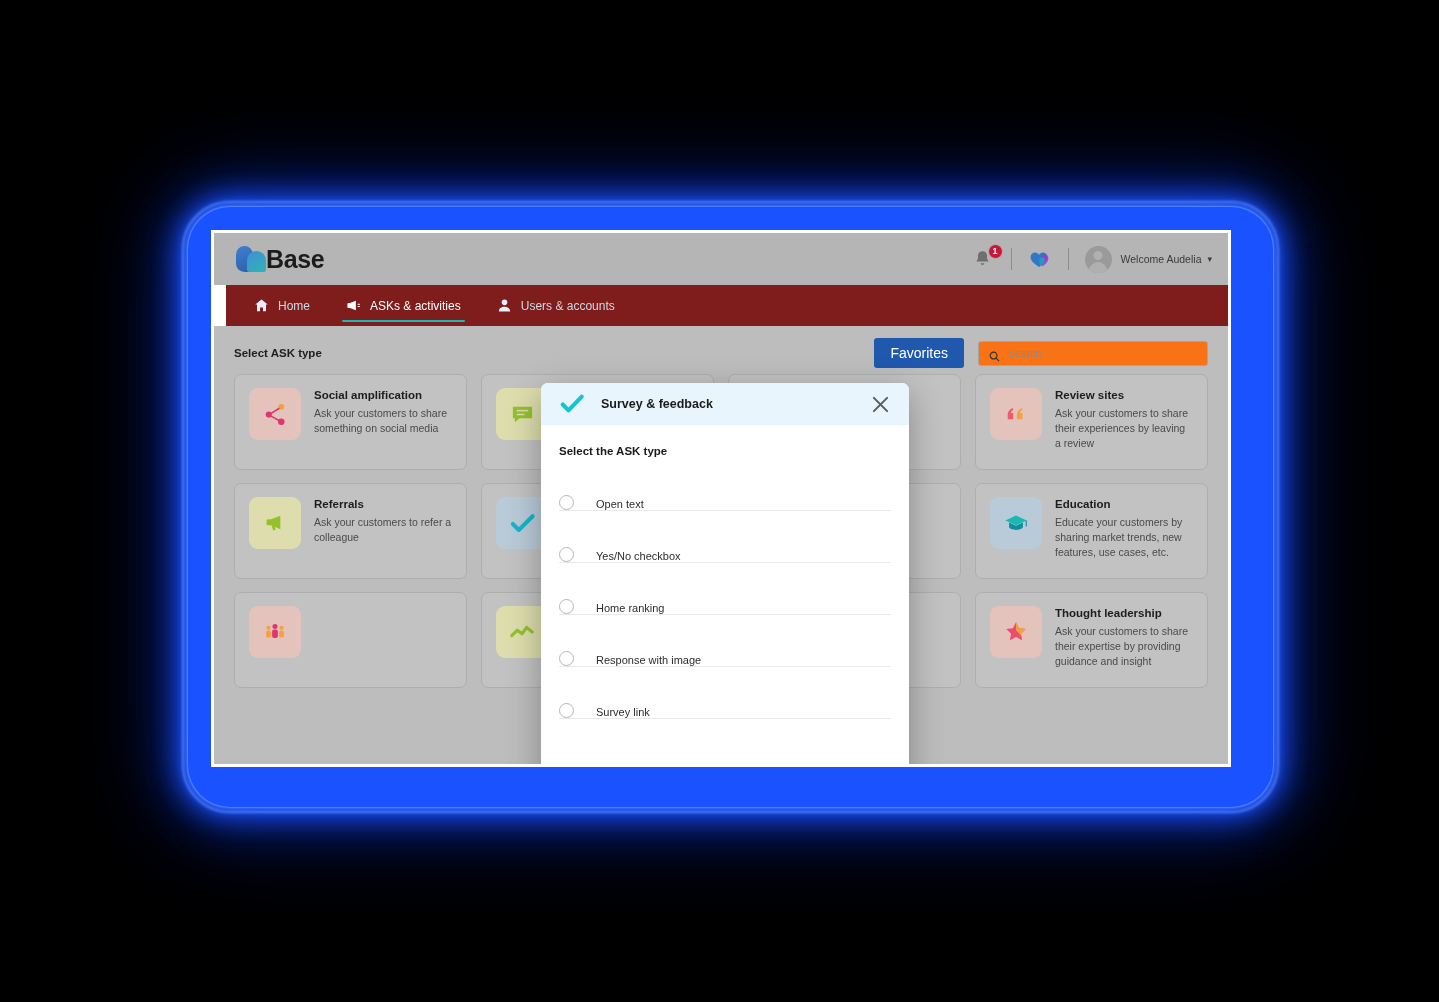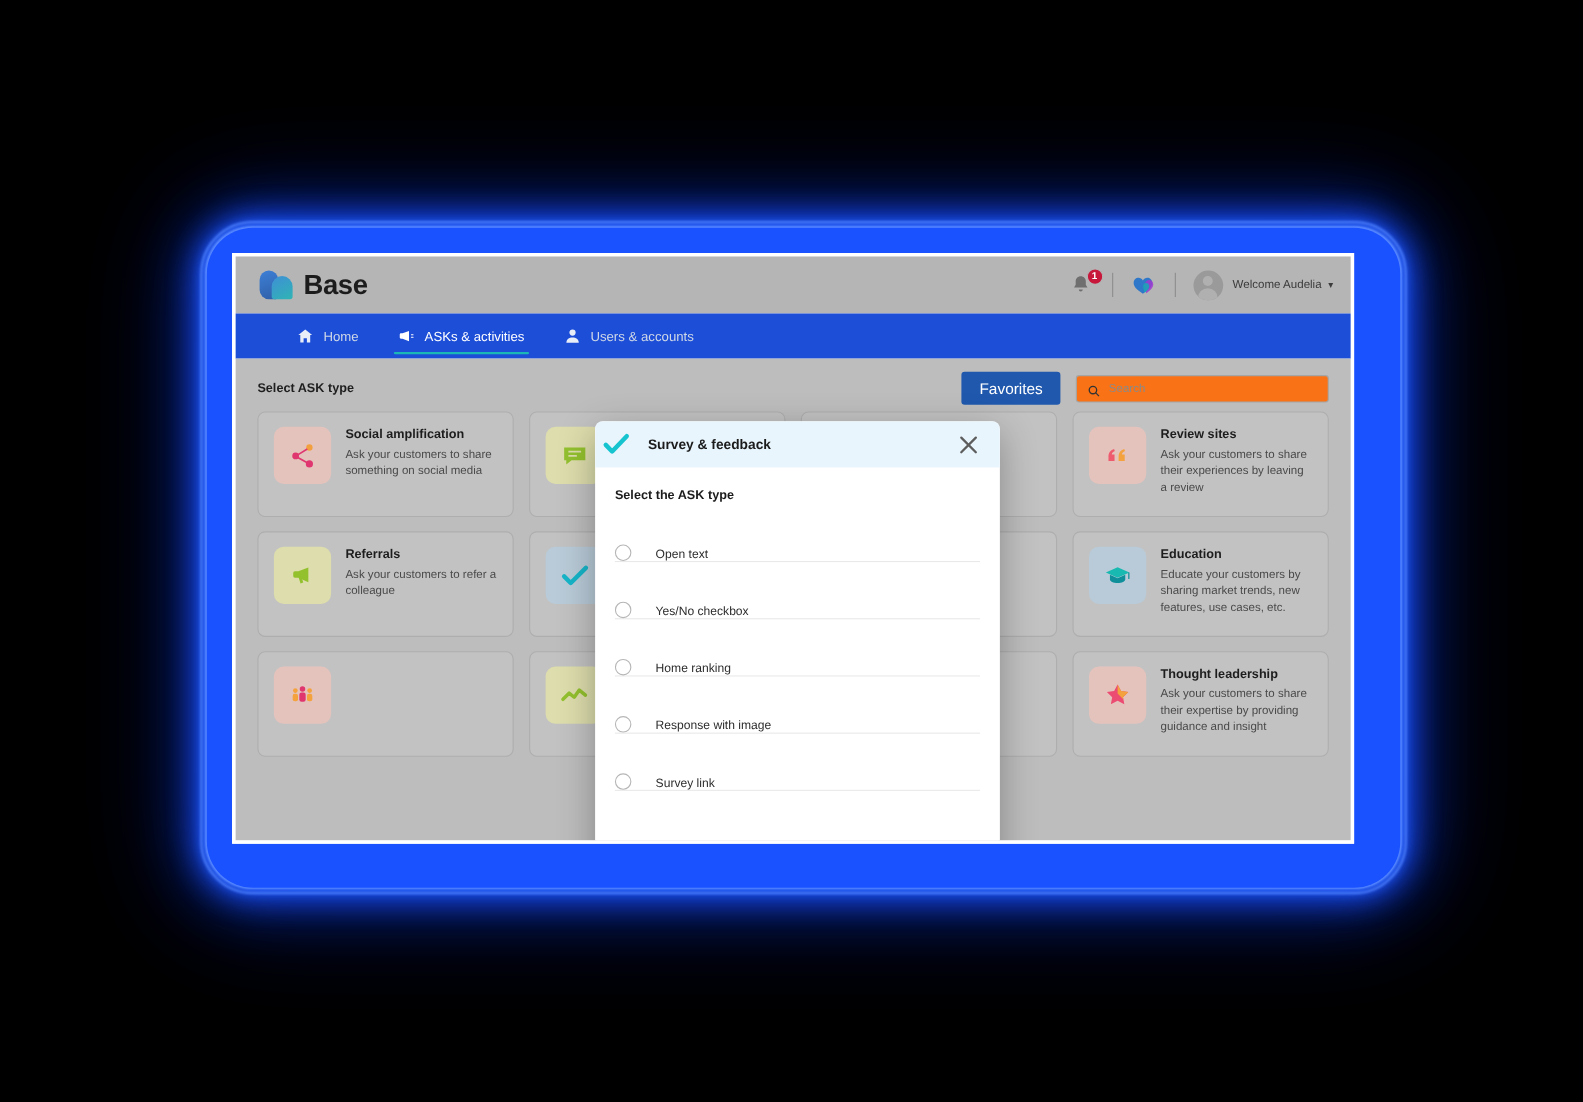--- a/index.html
+++ b/index.html
@@ -44,21 +44,21 @@
   }
 
   
   .app-topbar {
     position: relative;
     height: 52px;
     background: #b5b5b5;
     display: flex; align-items: center;
     padding: 0 16px 0 22px;
   }
-  .brand { display:flex; align-items:center; gap:10px; }
+  .brand { display:flex; align-items:center; }
   .brand-logo { width: 30px; height: 30px; position: relative; }
   .brand-logo .lobe-a{
     position:absolute; left:0; top:2px; width:17px; height:26px;
     background: linear-gradient(160deg,#3d7fd6,#2f5fa8);
     border-radius: 12px 12px 3px 12px;
   }
   .brand-logo .lobe-b{
     position:absolute; left:11px; top:7px; width:19px; height:21px;
     background: linear-gradient(150deg,#3f8fd6,#2fb4b4);
     border-radius: 12px 12px 3px 3px;
@@ -89,22 +89,22 @@
   .avatar::after{
     content:""; position:absolute; left:50%; top:16px; transform:translateX(-50%);
     width:18px; height:13px; border-radius:9px 9px 0 0; background:#b0b0b0;
   }
   .welcome { font-size:10.5px; color:#3b3b3b; margin-left:9px; }
   .caret-down { margin-left:6px; font-size:9px; color:#3b3b3b; }
 
   
   .app-nav {
     position:relative;
-    height: 41px; background:#1d4ed8;
-    display:flex; align-items:stretch; padding-left:38px;
+    height: 41px; background:#7f1d1d;
+    display:flex; align-items:stretch; padding-left:10px;margin-left:12px;
   }
   .nav-item {
     display:flex; align-items:center; gap:9px;
     padding: 0 18px; position:relative;
     color:#cfd8e6; font-size:12px;
   }
   .nav-item.active { color:#ffffff; }
   .nav-item.active::after{
     content:""; position:absolute; left:14px; right:14px; bottom:4px;
     height:2.5px; background:#1bb6b6; border-radius:2px;
@@ -167,21 +167,21 @@
     left: 327px; top: 57px;
     width: 368px; height: 430px;
     border-radius: 7px;
     box-shadow: 0 10px 34px rgba(0,0,0,0.30);
     background:#ffffff;
     overflow:hidden;
     z-index: 40;
   }
   .modal-head {
     height: 42px; background:#e9f5fd;
-    display:flex; align-items:center; padding: 0 18px 0 6px; gap: 16px;
+    display:flex; align-items:center; padding: 0 18px 0 18px; gap: 16px;
   }
   .modal-check { width:26px; height:26px; flex:0 0 26px; }
   .modal-title { font-size:12.5px; font-weight:700; color:#1b1b1b; }
   .modal-close {
     margin-left:auto; width:22px; height:22px; cursor:pointer;
     display:flex; align-items:center; justify-content:center;
   }
   .modal-body { padding: 20px 18px 0 18px; }
   .modal-sub { font-size:11.5px; font-weight:700; color:#1b1b1b; margin-bottom: 2px; }
   .opt-list { border-top: none; }

